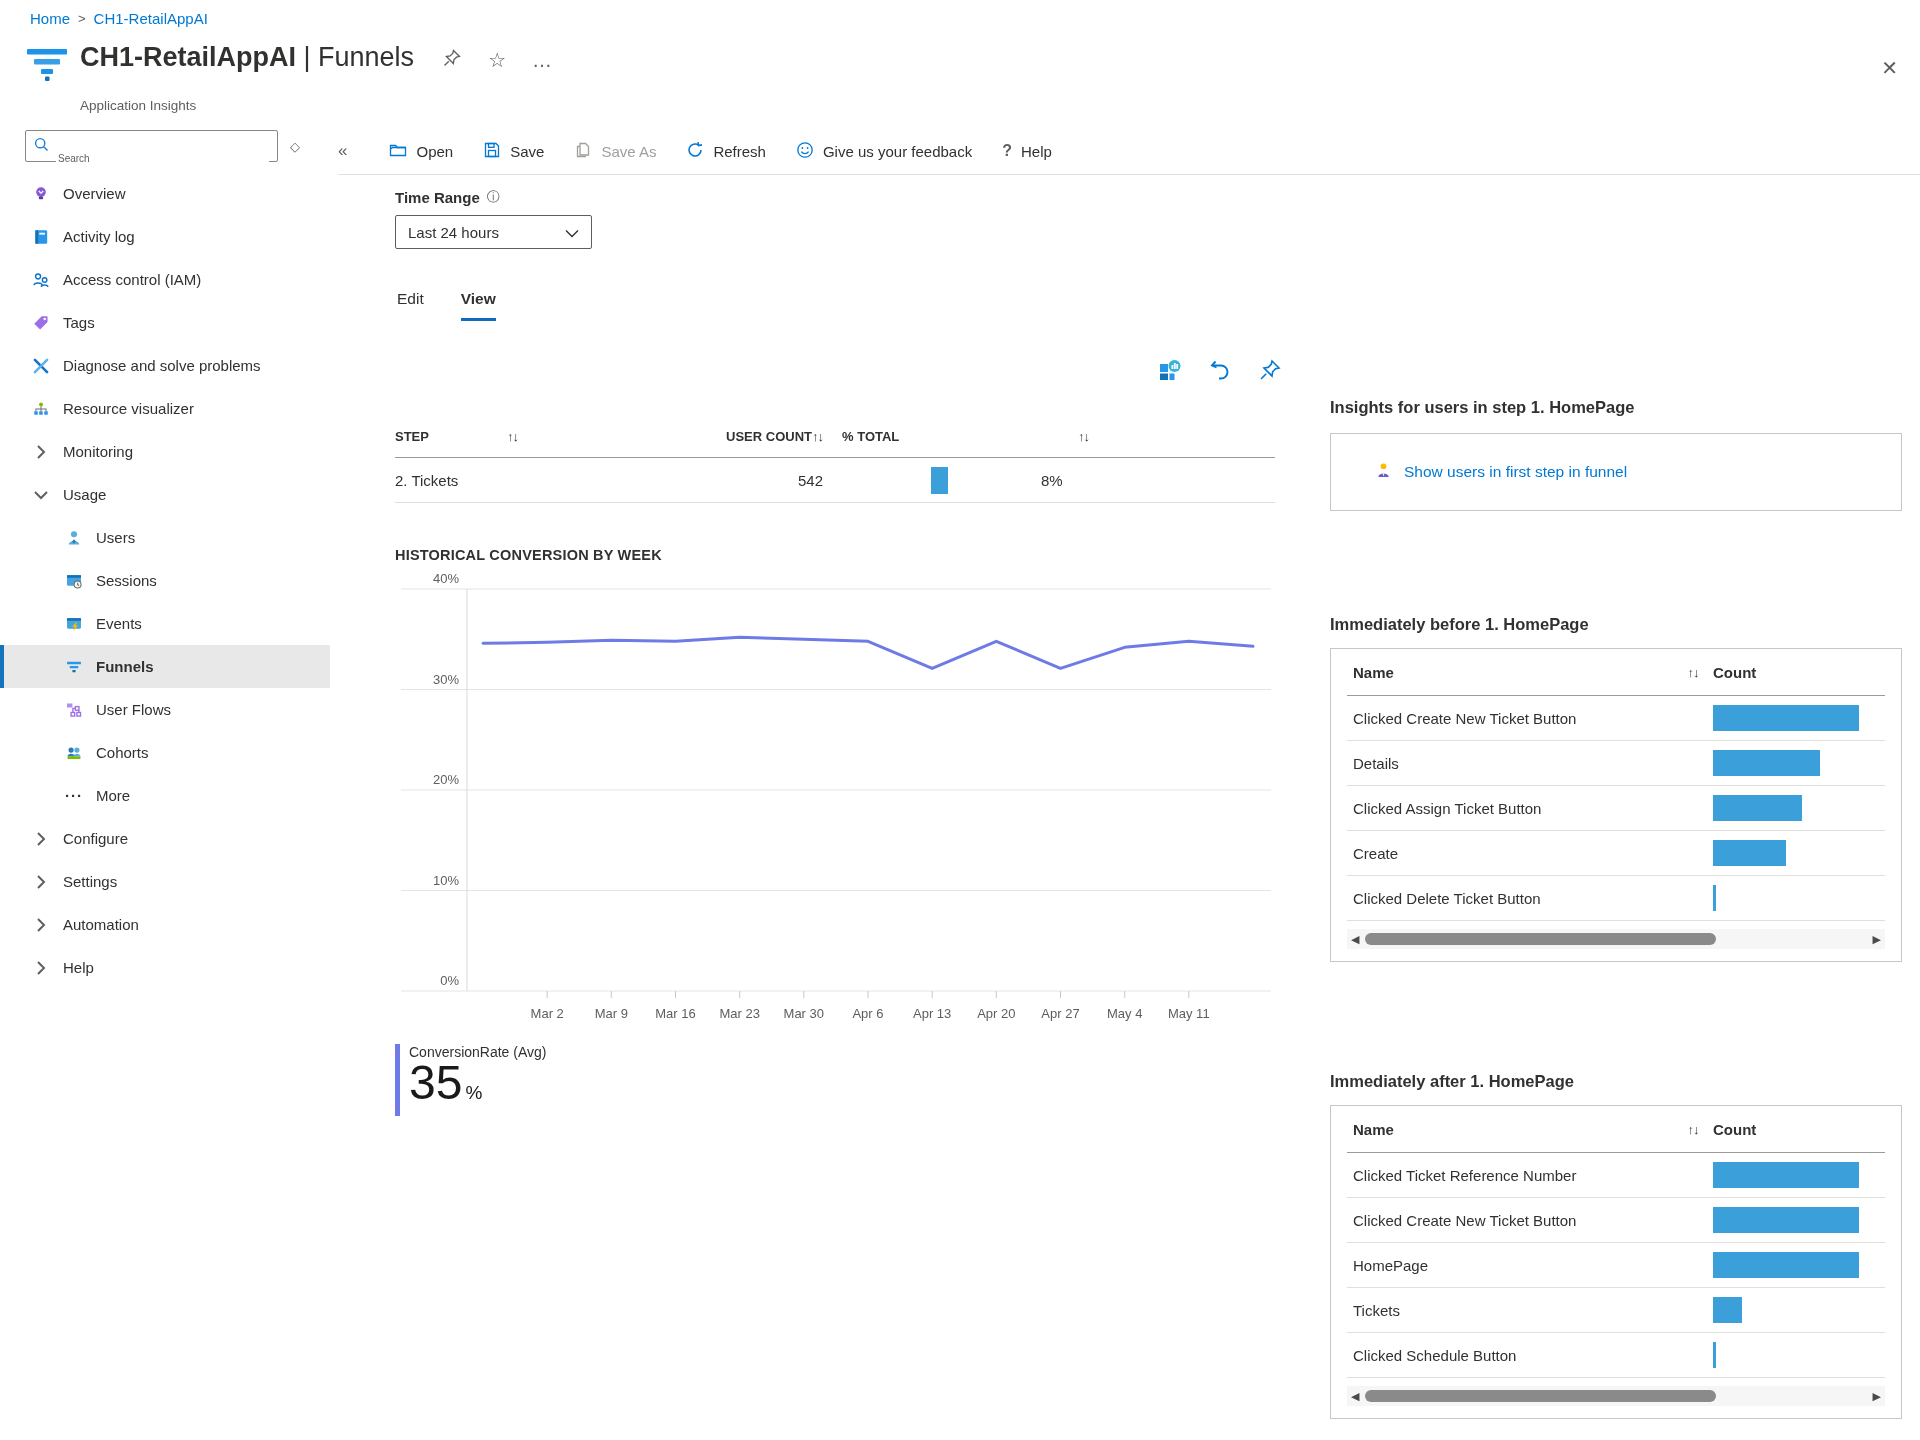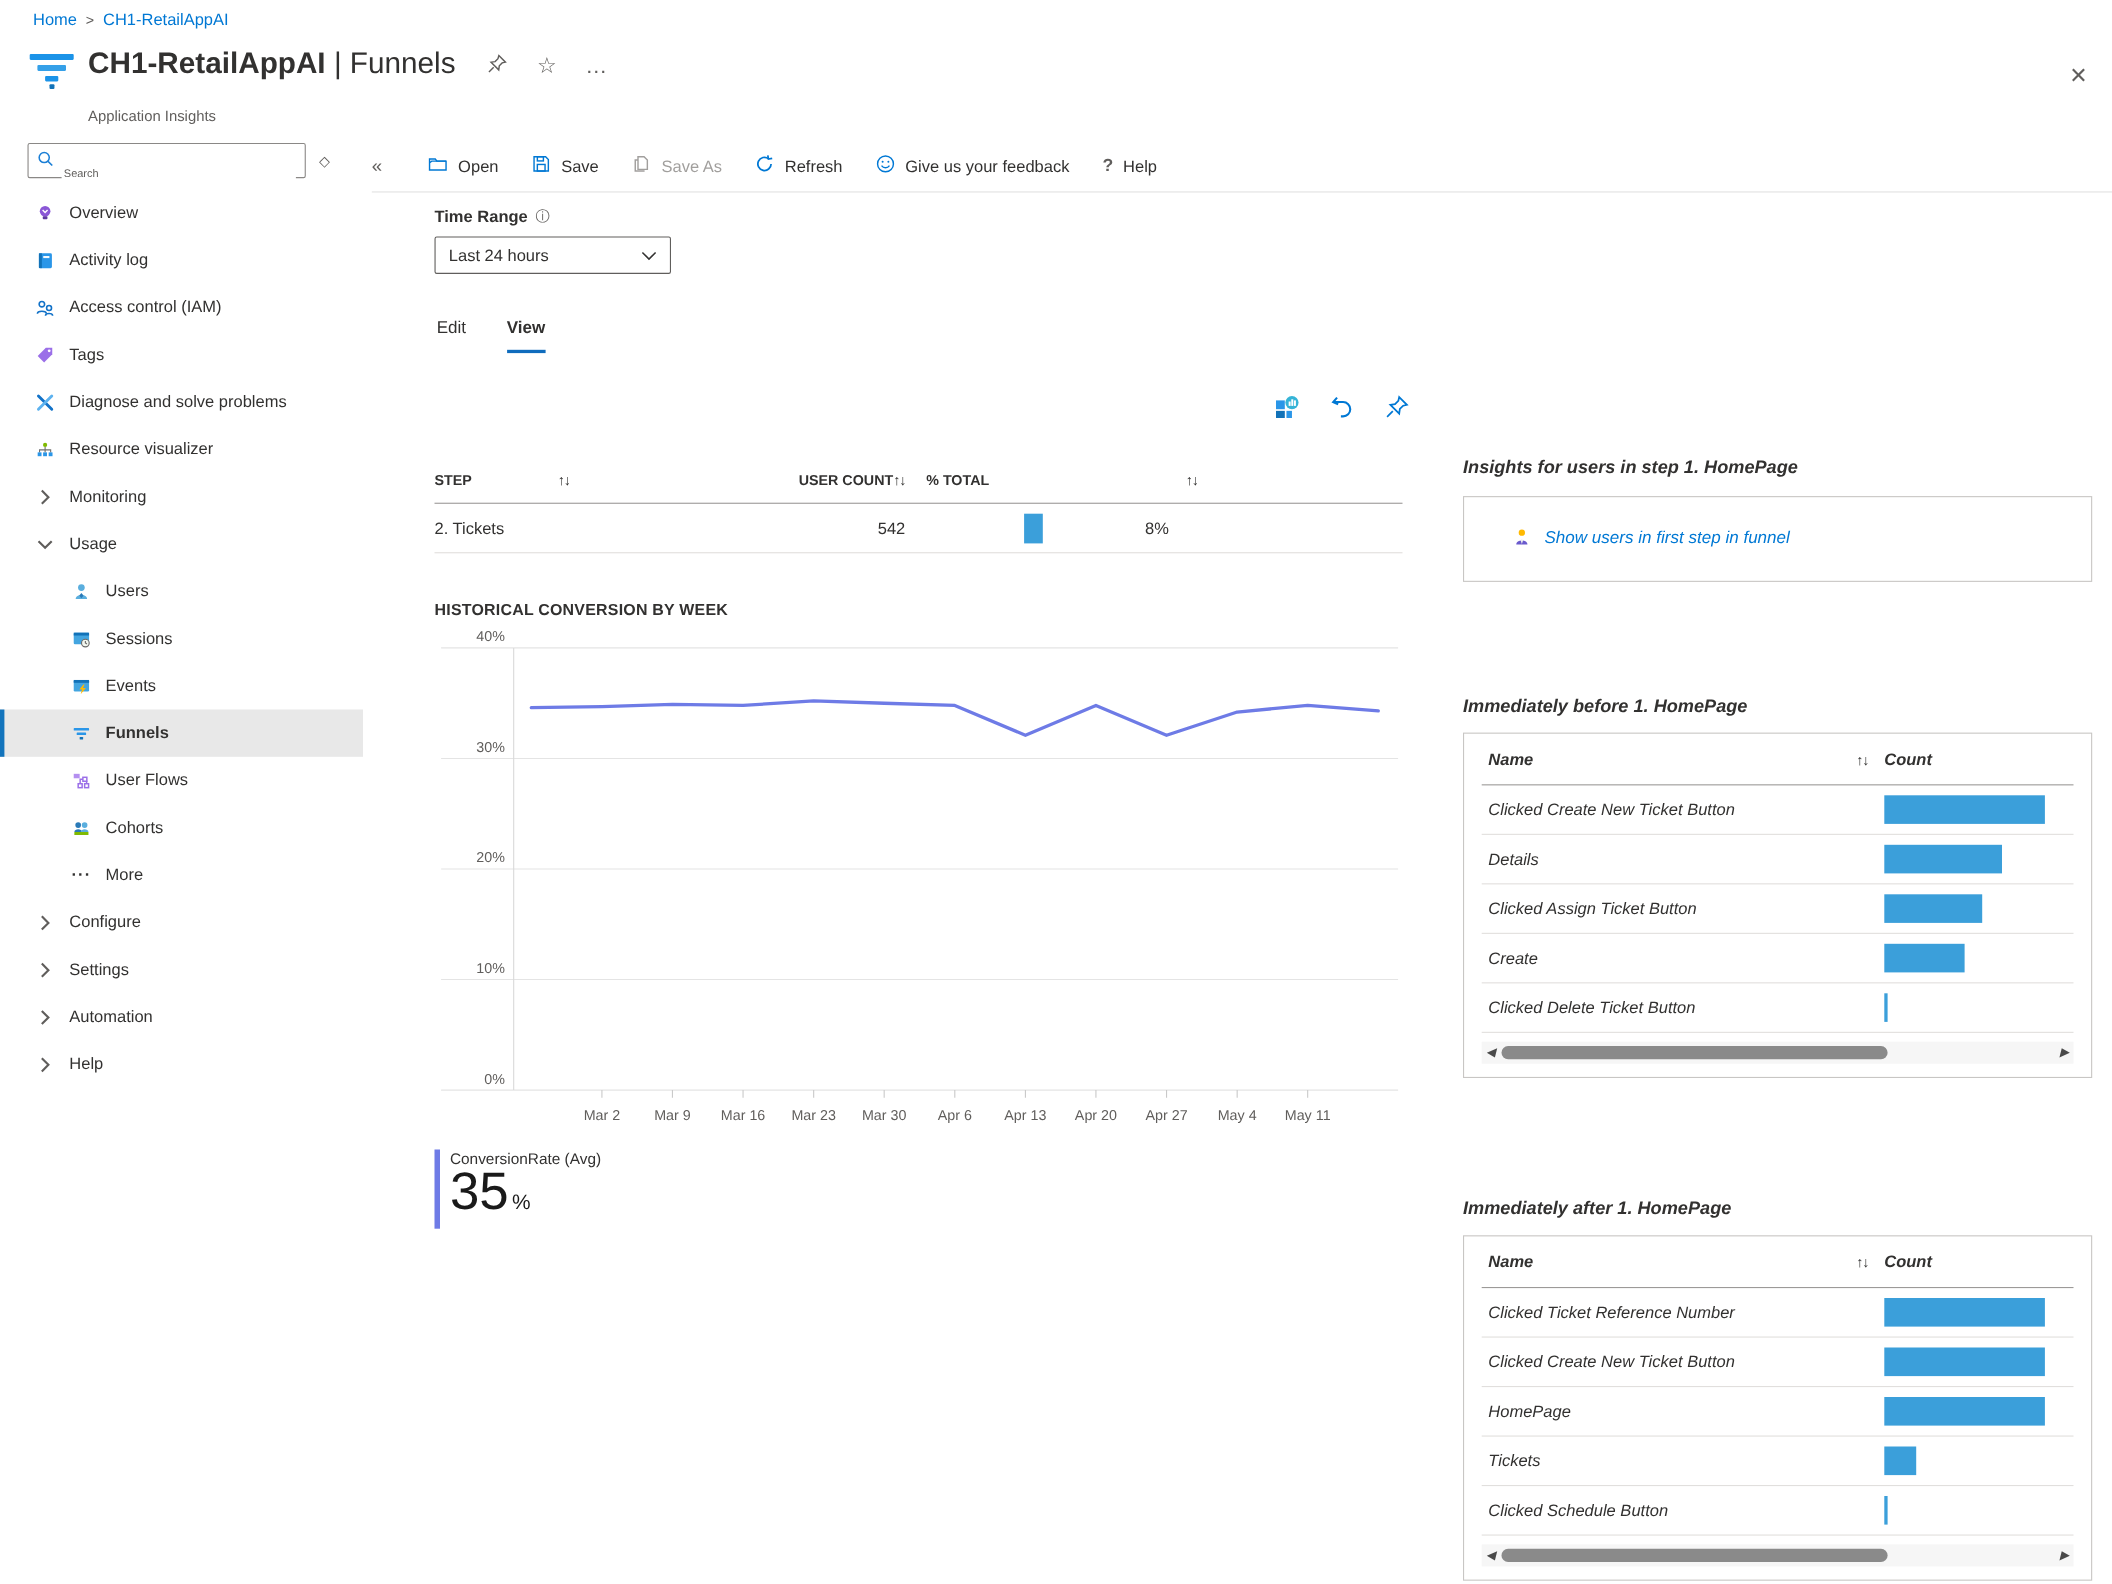--- a/index.html
+++ b/index.html
@@ -42,21 +42,21 @@
   .cmdbar{position:absolute;left:338px;top:128px;right:0;height:46px;display:flex;align-items:center;border-bottom:1px solid #e1e1e1;}
   .collapse-glyph{color:#605e5c;font-size:17px;cursor:pointer;margin-right:42px;}
   .cmd-item{display:flex;align-items:center;gap:9px;margin-right:30px;cursor:pointer;font-size:15px;color:#323130;}
   .cmd-item svg{width:18px;height:18px;}
   .cmd-item.disabled{color:#a19f9d;cursor:default;}
   .help-q{color:#605e5c;font-size:16px;font-weight:700;}
   
   .timerange{position:absolute;left:395px;top:188px;}
   .tr-label{font-weight:700;font-size:15px;display:flex;align-items:center;gap:7px;}
   .tr-label .info{color:#605e5c;font-size:13px;font-weight:400;cursor:pointer;}
-  .tr-select{margin-top:9px;width:215px;height:34px;border:1px solid #605e5c;border-radius:2px;display:flex;align-items:center;justify-content:space-between;padding:0 12px;box-sizing:border-box;cursor:pointer;font-size:15px;}
+  .tr-select{margin-top:9px;width:197px;height:34px;border:1px solid #605e5c;border-radius:2px;display:flex;align-items:center;justify-content:space-between;padding:0 12px;box-sizing:border-box;cursor:pointer;font-size:15px;}
   .tabs{position:absolute;left:397px;top:290px;display:flex;gap:37px;}
   .tab{font-size:15.5px;color:#323130;cursor:pointer;padding-bottom:10px;border-bottom:3px solid transparent;}
   .tab.active{font-weight:700;border-bottom:3px solid #0f6cbd;}
   
   .mini-toolbar{position:absolute;left:1158px;top:358px;display:flex;gap:26px;align-items:center;}
   .mini-toolbar .mi{width:24px;height:24px;cursor:pointer;}
   
   .content-left{position:absolute;left:395px;top:415px;width:880px;}
   .f-header,.f-row{display:flex;align-items:center;}
   .f-header{height:42px;border-bottom:1px solid #9c9a98;font-size:13px;font-weight:700;color:#323130;}
@@ -71,21 +71,21 @@
   .f-header .tail-sort{margin-left:auto;margin-right:186px;}
   .chart-title{margin-top:44px;font-size:14.5px;font-weight:700;letter-spacing:0.2px;color:#323130;}
   .chart-holder{margin-top:2px;}
   .chart-holder text.ax{font-size:13px;fill:#605e5c;font-family:"Liberation Sans",sans-serif;}
   .legend{margin-top:4px;display:flex;}
   .legend-bar{width:5px;background:#6e7be6;margin-right:9px;}
   .legend-label{font-size:14px;color:#323130;}
   .legend-value{font-size:48px;line-height:46px;color:#1a1a1a;}
   .legend-unit{font-size:19px;margin-left:3px;}
   
-  .right-panel{position:absolute;left:1330px;top:416px;width:572px;font-style:italic;}
+  .right-panel{position:absolute;left:1330px;top:398px;width:572px;}
   .rp-title{font-size:16.5px;font-weight:700;color:#323130;}
   .insights-box{margin-top:16px;height:78px;border:1px solid #c8c6c4;display:flex;align-items:center;padding-left:44px;box-sizing:border-box;}
   .insights-link{color:#0078d4;font-size:15.5px;margin-left:12px;cursor:pointer;text-decoration:none;}
   .rp-sec{margin-top:104px;}
   .rp-sec2{margin-top:110px;}
   .rp-box{margin-top:14px;border:1px solid #c8c6c4;padding:0 16px 12px 16px;box-sizing:border-box;}
   .p-header{display:flex;align-items:center;height:46px;border-bottom:1px solid #9c9a98;font-size:15px;font-weight:700;}
   .p-row{display:flex;align-items:center;height:44px;border-bottom:1px solid #e1dfdd;font-size:15px;}
   .p-name{width:320px;padding-left:6px;white-space:nowrap;overflow:hidden;}
   .p-sort{width:40px;text-align:center;}

